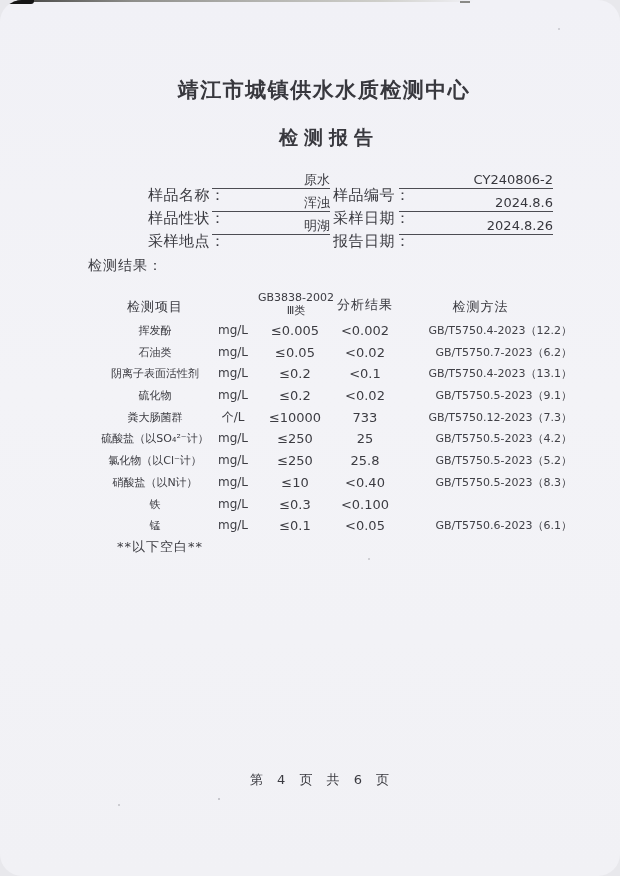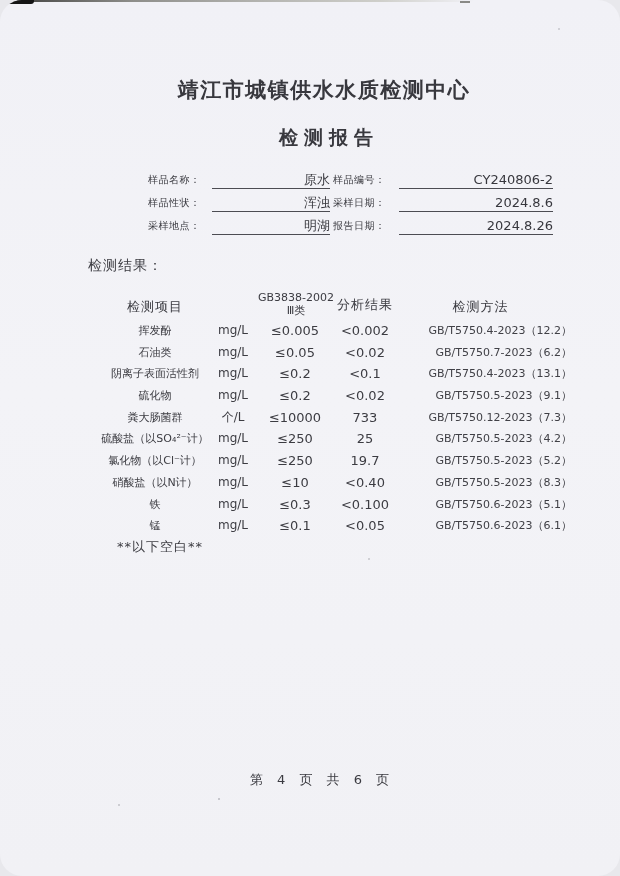--- a/index.html
+++ b/index.html
@@ -39,21 +39,21 @@
   }
   .doc-subtitle {
     position: absolute; top: 125px; left: 0; width: 620px;
     text-align: center; transform: translateX(19px);
     font-size: 19px; font-weight: 700; letter-spacing: 6px; color: #38383e;
   }
 
   
   .sample-info { position: absolute; top: 171px; left: 148px; width: 406px; }
   .info-row { position: relative; height: 23px; }
-  .info-label { position: absolute; top: 2px; font-size: 10px; letter-spacing: 0.5px; color: #3b3b41; }
+  .info-label { position: absolute; top: 15px; font-size: 15px; letter-spacing: 0.5px; color: #3b3b41; }
   .info-label.left  { left: 0; }
   .info-label.right { left: 185px; }
   .info-value {
     position: absolute; top: 0; height: 17px; line-height: 17px;
     border-bottom: 1px solid #4c4c52; font-size: 13px; padding-left: 5px; color: #37373d; text-align: right;
   }
   .info-value.left  { left: 64px;  width: 113px; }
   .info-value.right { left: 251px; width: 149px; }
 
   .results-label { position: absolute; top: 257px; left: 88px; font-size: 14px; letter-spacing: 1px; }
@@ -169,36 +169,35 @@
       <span class="td c-item">硫酸盐（以SO₄²⁻计）</span>
       <span class="td c-unit">mg/L</span>
       <span class="td c-limit">≤250</span>
       <span class="td c-result">25</span>
       <span class="td c-method">GB/T5750.5-2023（4.2）</span>
     </div>
     <div class="t-row">
       <span class="td c-item">氯化物（以Cl⁻计）</span>
       <span class="td c-unit">mg/L</span>
       <span class="td c-limit">≤250</span>
-      <span class="td c-result">19.7</span>
+      <span class="td c-result">25.8</span>
       <span class="td c-method">GB/T5750.5-2023（5.2）</span>
     </div>
     <div class="t-row">
       <span class="td c-item">硝酸盐（以N计）</span>
       <span class="td c-unit">mg/L</span>
       <span class="td c-limit">≤10</span>
       <span class="td c-result">&lt;0.40</span>
       <span class="td c-method">GB/T5750.5-2023（8.3）</span>
     </div>
     <div class="t-row">
       <span class="td c-item">铁</span>
       <span class="td c-unit">mg/L</span>
       <span class="td c-limit">≤0.3</span>
       <span class="td c-result">&lt;0.100</span>
-      <span class="td c-method">GB/T5750.6-2023（5.1）</span>
     </div>
     <div class="t-row">
       <span class="td c-item">锰</span>
       <span class="td c-unit">mg/L</span>
       <span class="td c-limit">≤0.1</span>
       <span class="td c-result">&lt;0.05</span>
       <span class="td c-method">GB/T5750.6-2023（6.1）</span>
     </div>
   </div>
 

